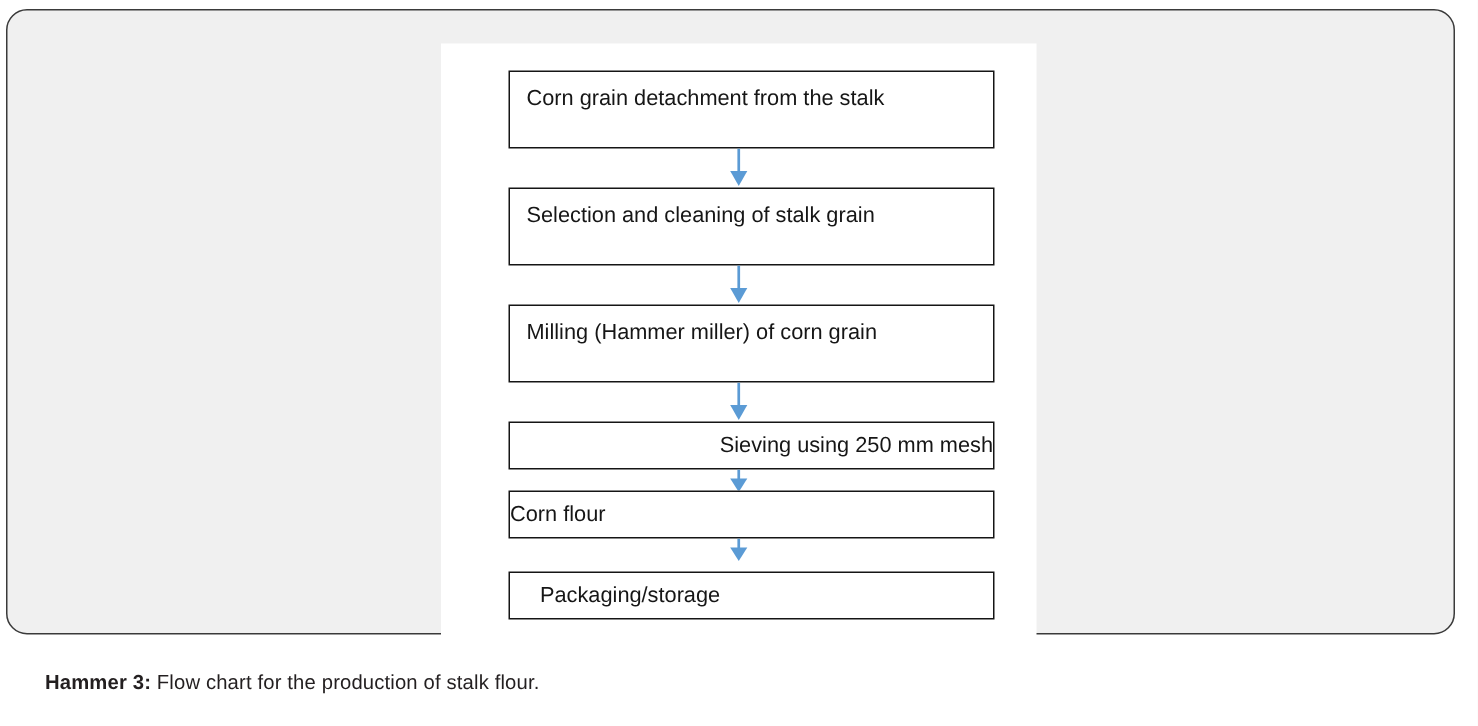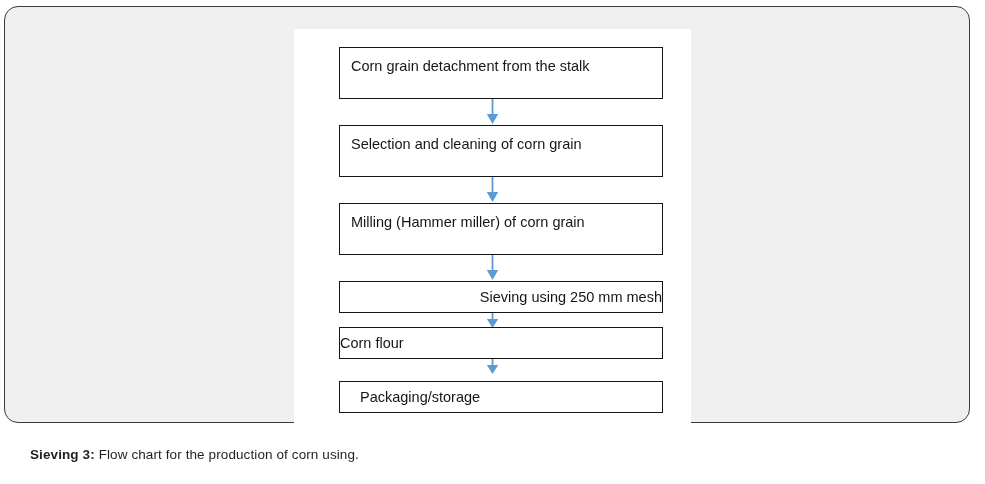--- a/index.html
+++ b/index.html
@@ -124,21 +124,21 @@
     </div>
 
     <div class="connector" id="conn-0">
       <svg width="13" height="26" viewBox="0 0 13 26">
         <rect x="5.6" y="0" width="1.8" height="18" fill="#5b9bd5"></rect>
         <polygon points="0.8,15 12.2,15 6.5,25" fill="#5b9bd5"></polygon>
       </svg>
     </div>
 
     <div class="flow-step tall align-left" id="step-1">
-      <span class="step-label">Selection and cleaning of corn grain</span>
+      <span class="step-label">Selection and cleaning of stalk grain</span>
     </div>
 
     <div class="connector" id="conn-1">
       <svg width="13" height="26" viewBox="0 0 13 26">
         <rect x="5.6" y="0" width="1.8" height="18" fill="#5b9bd5"></rect>
         <polygon points="0.8,15 12.2,15 6.5,25" fill="#5b9bd5"></polygon>
       </svg>
     </div>
 
     <div class="flow-step tall align-left" id="step-2">
@@ -174,16 +174,16 @@
       </svg>
     </div>
 
     <div class="flow-step short align-center" id="step-5">
       <span class="step-label">Packaging/storage</span>
     </div>
 
   </div>
 
   <div id="figure-caption">
-    <span class="caption-label">Sieving 3:</span><span class="caption-text"> Flow chart for the production of corn using.</span>
+    <span class="caption-label">Hammer 3:</span><span class="caption-text"> Flow chart for the production of stalk flour.</span>
   </div>
 
 </div>
 
 </body></html>

